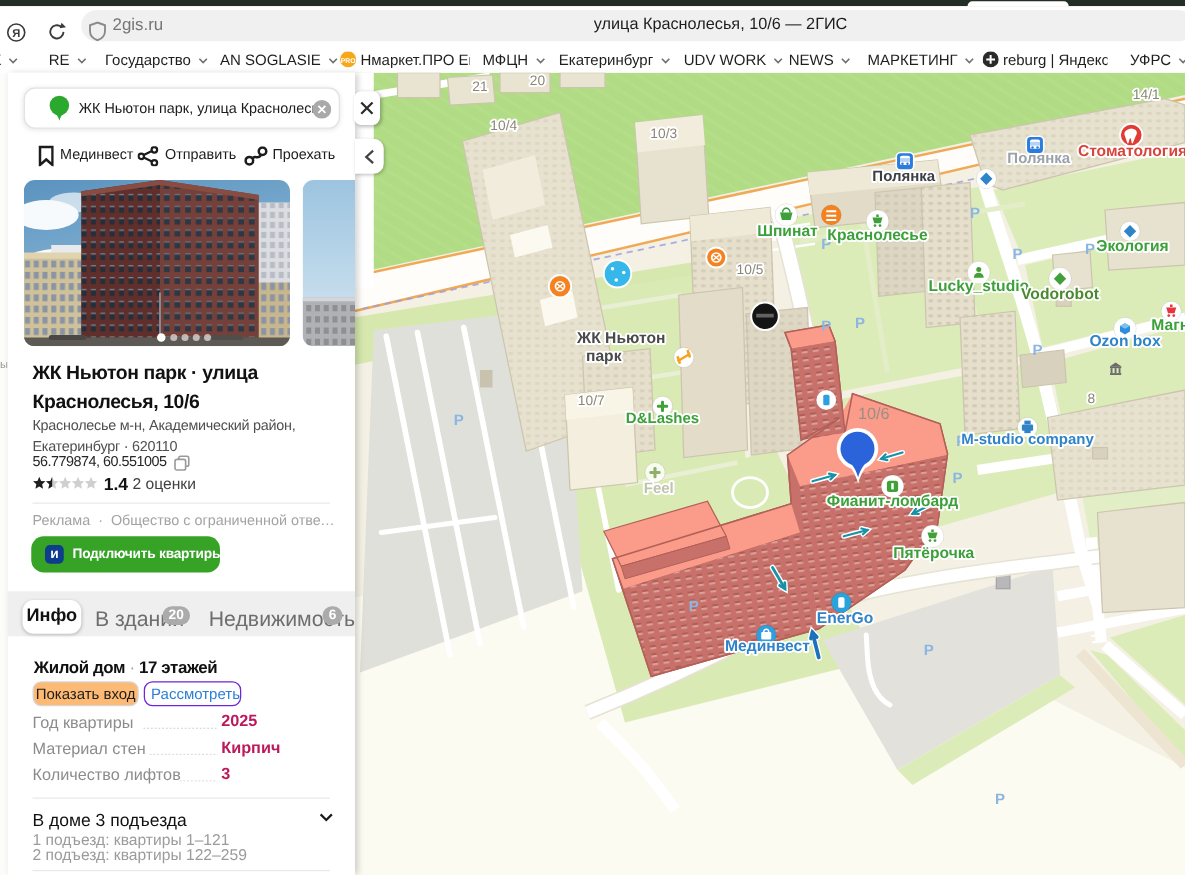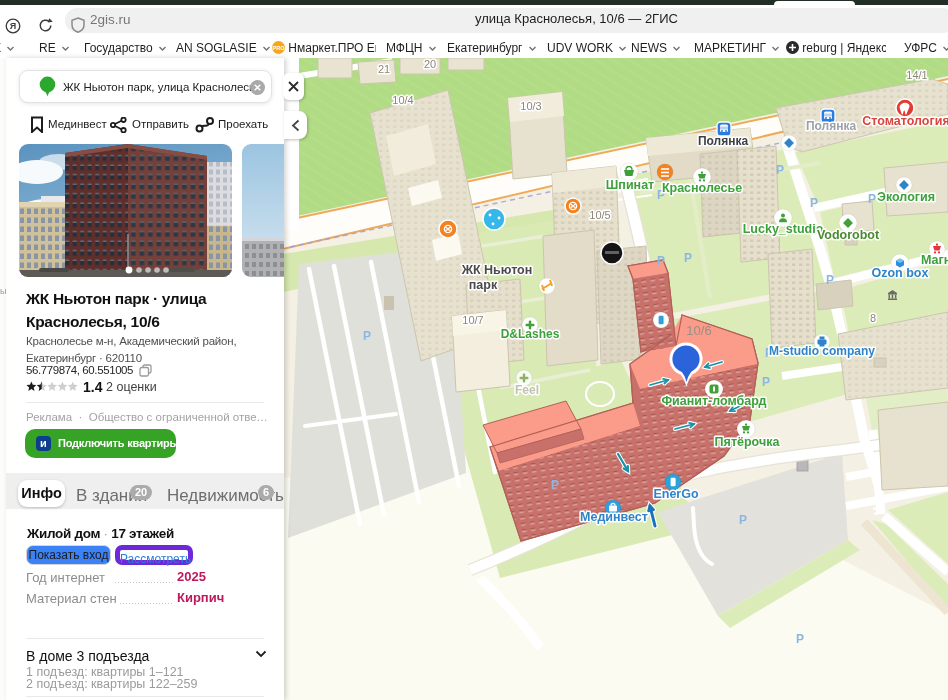--- a/index.html
+++ b/index.html
@@ -29,22 +29,22 @@
 .divider{position:absolute;left:20px;width:238px;height:1px;background:#e9e9e9}
 #adline{position:absolute;left:20px;top:353px;width:246px;font-size:11.5px;color:#a3a3a3;white-space:nowrap;overflow:hidden;text-overflow:ellipsis}
 #greenbtn{position:absolute;left:19px;top:371px;width:151px;height:29px;background:#36a327;border-radius:10px}
 #greenbtn span{position:absolute;left:33px;top:8px;font-size:11px;letter-spacing:-0.2px;font-weight:bold;color:#fff;white-space:nowrap}
 #gbicon{position:absolute;left:11px;top:7px;width:15px;height:15px;background:#0d3d8c;border-radius:4px;color:#fff;font-size:11px;font-weight:bold;text-align:center;line-height:15px}
 #tabbar{position:absolute;left:0px;top:415px;width:278px;height:36px;background:#efefef}
 #tabinfo{position:absolute;left:12px;top:422px;width:47px;height:27px;background:#fff;border-radius:9px;box-shadow:0 1px 3px rgba(0,0,0,.22);font-size:14.5px;font-weight:bold;color:#111;text-align:center;line-height:27px}
 .tabl{position:absolute;top:428px;font-size:17px;color:#6e6e6e}
 .badge{position:absolute;top:427px;height:15px;border-radius:8px;background:#ababab;color:#fff;font-size:11px;font-weight:bold;text-align:center;line-height:15px}
 #bld1{position:absolute;left:21px;top:468px;font-size:13.5px;letter-spacing:-0.3px;font-weight:bold;color:#111}
-.btn1{position:absolute;left:20px;top:487px;width:85px;height:20px;background:#3b82f6;border:1px solid #d6d6d6;border-radius:7px;font-size:12px;color:#1c1c1c;text-align:center;line-height:18px;white-space:nowrap}
-.btn2{position:absolute;left:109px;top:487px;width:78px;height:20px;background:#fff;border:5px solid #6d28d9;border-radius:7px;font-size:12px;color:#2b7fd4;text-align:center;line-height:18px;white-space:nowrap}
+.btn1{position:absolute;left:20px;top:487px;width:85px;height:20px;background:#fdba74;border:1px solid #d6d6d6;border-radius:7px;font-size:12px;color:#1c1c1c;text-align:center;line-height:18px;white-space:nowrap}
+.btn2{position:absolute;left:109px;top:487px;width:78px;height:20px;background:#fff;border:1px solid #6d28d9;border-radius:7px;font-size:12px;color:#2b7fd4;text-align:right;line-height:18px;white-space:nowrap}
 .inforow{position:absolute;left:20px;width:238px;height:15px;font-size:13px}
 .inforow .lab{color:#8c8c8c}
 .inforow .val{position:absolute;left:151px;top:-1px;font-weight:bold;color:#be185d;font-size:13px}
 .dots{position:absolute;bottom:2px;height:1px;background-image:radial-gradient(circle,#c4c4c4 0.7px,transparent 0.8px);background-size:3px 2px}
 #pod{position:absolute;left:20px;top:590px;font-size:14px;font-weight:normal;color:#111}
 #podl1{position:absolute;left:20px;top:607px;font-size:12.5px;color:#9b9b9b}
 #podl2{position:absolute;left:20px;top:619px;font-size:12.5px;color:#9b9b9b}
 
 #closebtn{position:absolute;left:283px;top:73px;width:21px;height:27px;background:#fff;border-radius:6px;box-shadow:1px 1px 3px rgba(0,0,0,.25)}
 #collbtn{position:absolute;left:284px;top:111px;width:23px;height:28px;background:#fff;border-radius:0 8px 8px 0;box-shadow:1px 1px 3px rgba(0,0,0,.25)}
@@ -650,22 +650,23 @@
       </div>
       <div id="tabbar"></div>
       <div id="tabinfo">Инфо</div>
       <div class="tabl" style="left:70px">В здании</div>
       <div class="badge" style="left:124px;width:22px">20</div>
       <div class="tabl" style="left:161px">Недвижимость</div>
       <div class="badge" style="left:252px;width:16px">6</div>
       <div id="bld1">Жилой дом <span style="color:#9a9a9a;font-weight:normal">·</span> 17 этажей</div>
       <div class="btn1">Показать вход</div>
       <div class="btn2">Рассмотреть</div>
-      <div class="inforow" style="top:512px"><span class="lab">Год интернет</span><span class="dots" style="left:88px;width:60px"></span><span class="val">2025</span></div>
+      <div class="inforow" style="top:512px"><span class="lab">Год квартиры</span><span class="dots" style="left:88px;width:60px"></span><span class="val">2025</span></div>
       <div class="inforow" style="top:533px"><span class="lab">Материал стен</span><span class="dots" style="left:93px;width:55px"></span><span class="val">Кирпич</span></div>
+      <div class="inforow" style="top:554px"><span class="lab">Количество лифтов</span><span class="dots" style="left:117px;width:31px"></span><span class="val">3</span></div>
       <div class="divider" style="top:580px"></div>
       <div id="pod">В доме 3 подъезда</div>
       <svg class="abs" style="left:249px;top:592px" width="12" height="8">
         <path d="M1.5,1.5 L6,6 L10.5,1.5" stroke="#1c1c1c" stroke-width="1.8" fill="none"></path>
       </svg>
       <div id="podl1">1 подъезд: квартиры 1–121</div>
       <div id="podl2">2 подъезд: квартиры 122–259</div>
       <div class="divider" style="top:638px"></div>
     </div>
     <div id="closebtn">

